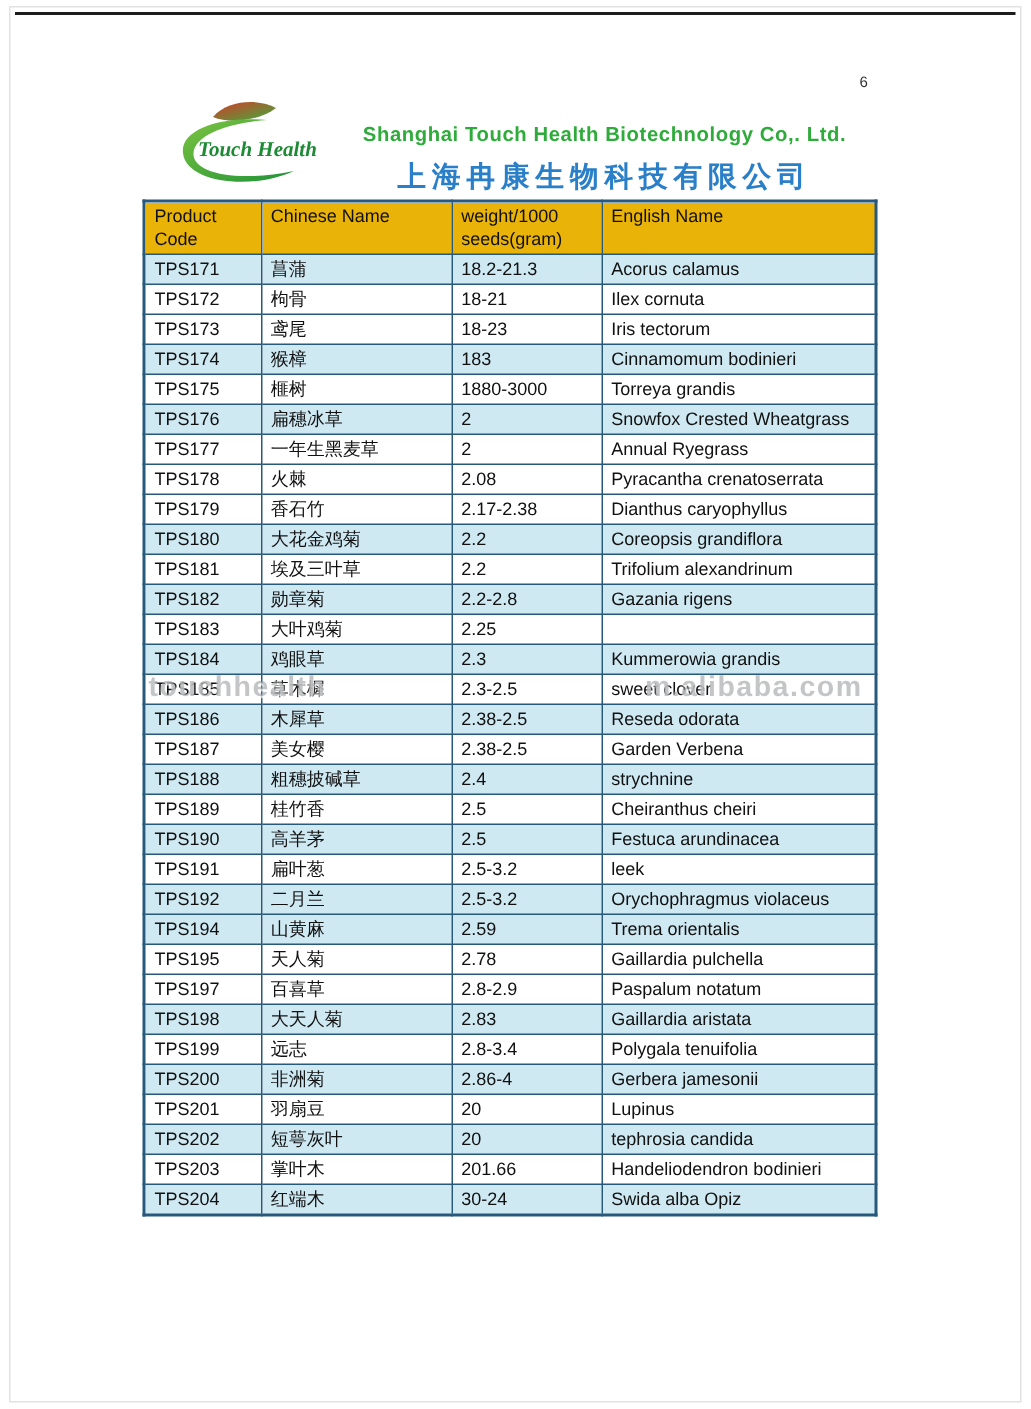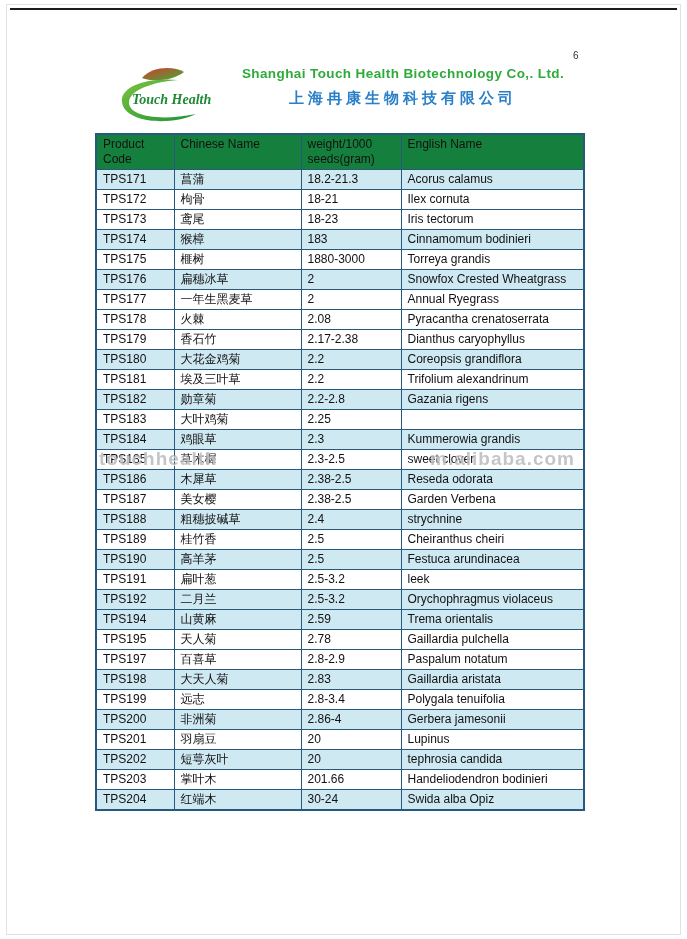--- a/index.html
+++ b/index.html
@@ -16,27 +16,27 @@
     background: #1c1c1c;
   }
   .page-number {
     position: absolute; top: 50px; left: 573px;
     font-size: 10px; color: #333; letter-spacing: 0.5px;
   }
 
   
   .header { position: absolute; top: 62px; left: 0; width: 687px; height: 68px; }
   .logo { position: absolute; left: 112px; top: 2px; width: 104px; height: 64px; }
-  .titles { position: absolute; left: 208px; top: 4px; width: 390px; text-align: center; }
+  .titles { position: absolute; left: 208px; top: 20px; width: 390px; text-align: center; }
   .company-en {
     color: #2eab3a; font-size: 13.5px; font-weight: bold; letter-spacing: 0.4px;
     margin-bottom: 8px; white-space: nowrap;
   }
   .company-cn {
-    color: #2a7fc9; font-size: 15px; font-weight: bold; letter-spacing: 4px;
+    color: #2a7fc9; font-size: 19px; font-weight: bold; letter-spacing: 4px;
     white-space: nowrap;
   }
 
   
   .catalog {
     position: absolute; left: 95px; top: 133px; width: 488px;
     border-collapse: collapse; table-layout: fixed;
     border: 2px solid #27597c;
   }
   .catalog th, .catalog td {
@@ -45,21 +45,21 @@
     padding: 2px 6px;
     color: #111;
     overflow: hidden; white-space: nowrap;
     text-align: left;
     font-weight: normal;
   }
   .catalog thead th {
     vertical-align: top;
     height: 20px;
     white-space: normal;
-    background: #15803d;
+    background: #eab308;
   }
   .catalog tbody td { height: 15px; background: #fff; }
   .catalog tbody tr.shaded td { background: #cfe9f3; }
   .col-code   { width: 78px; }
   .col-cn     { width: 127px; }
   .col-weight { width: 100px; }
   .col-en     { width: 183px; }
 
   
   .watermark {

